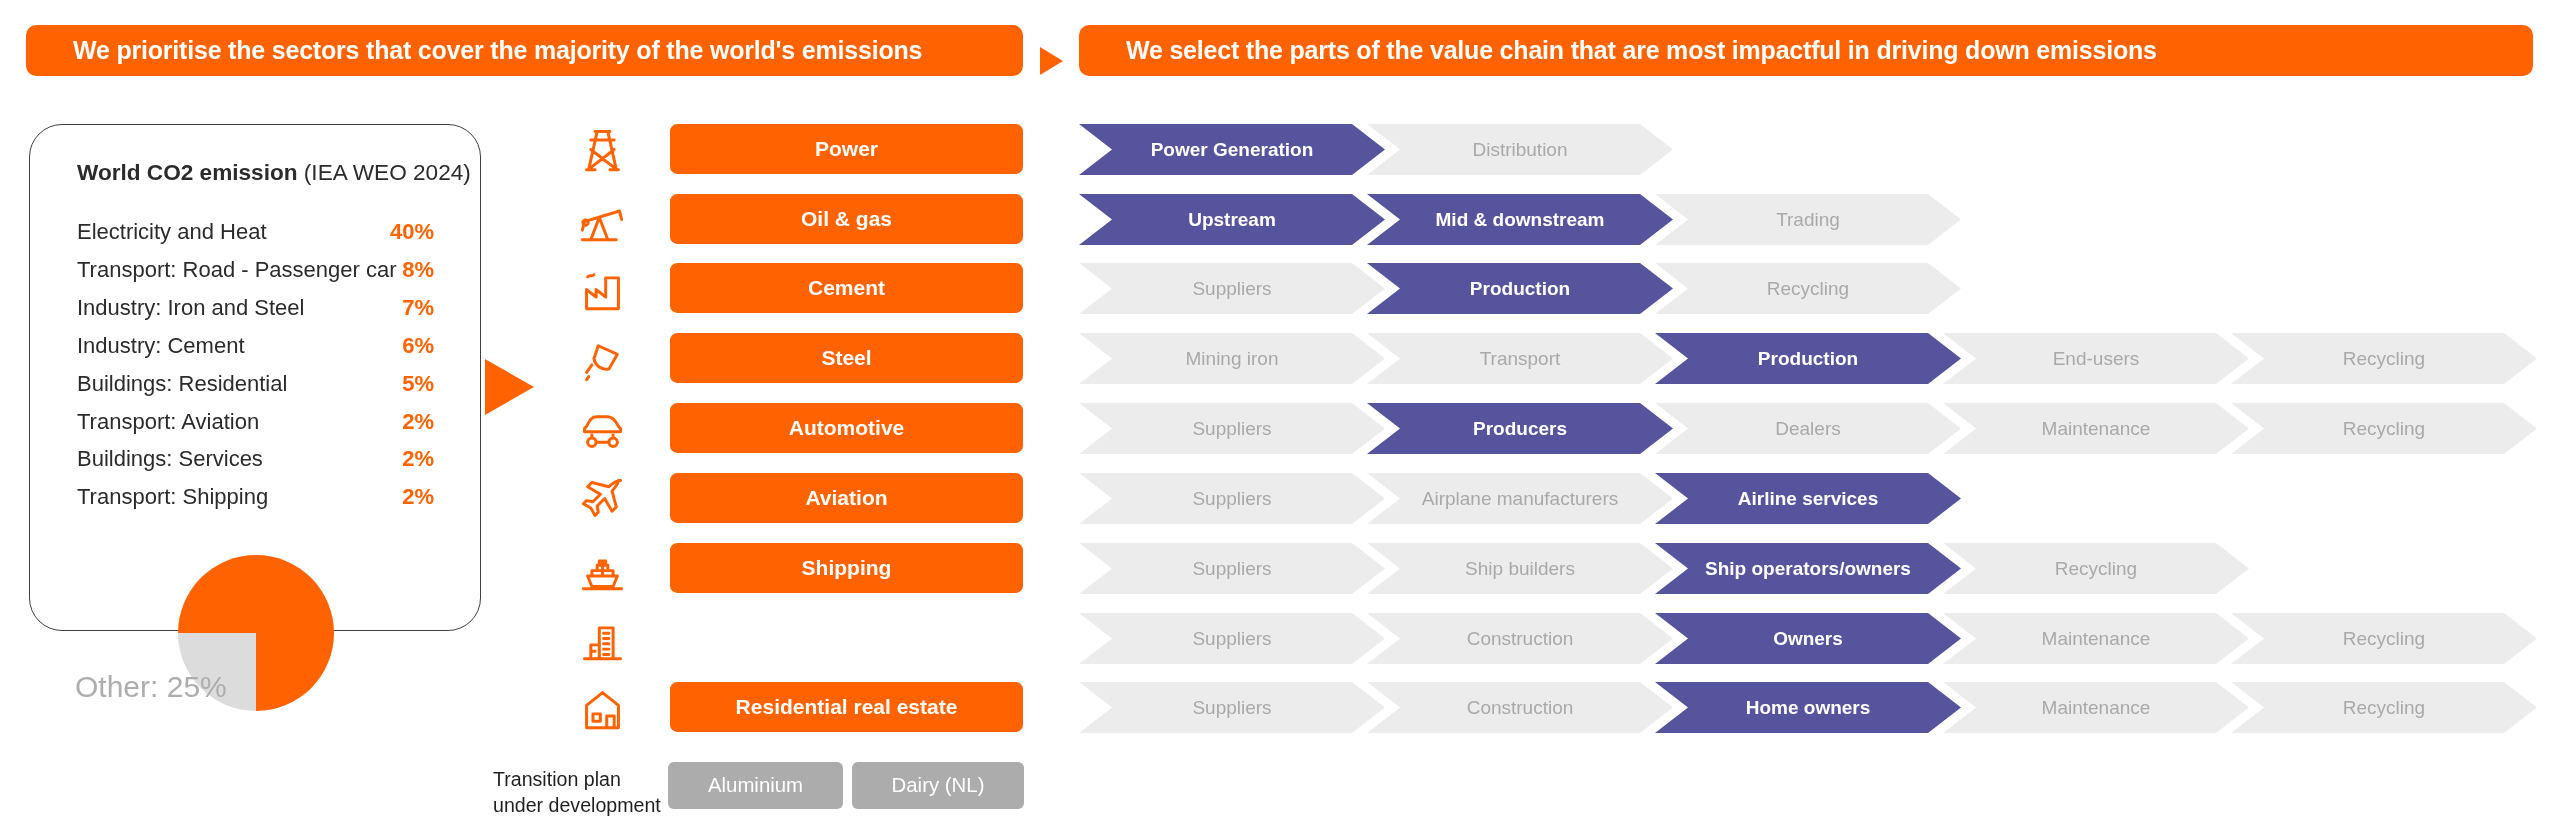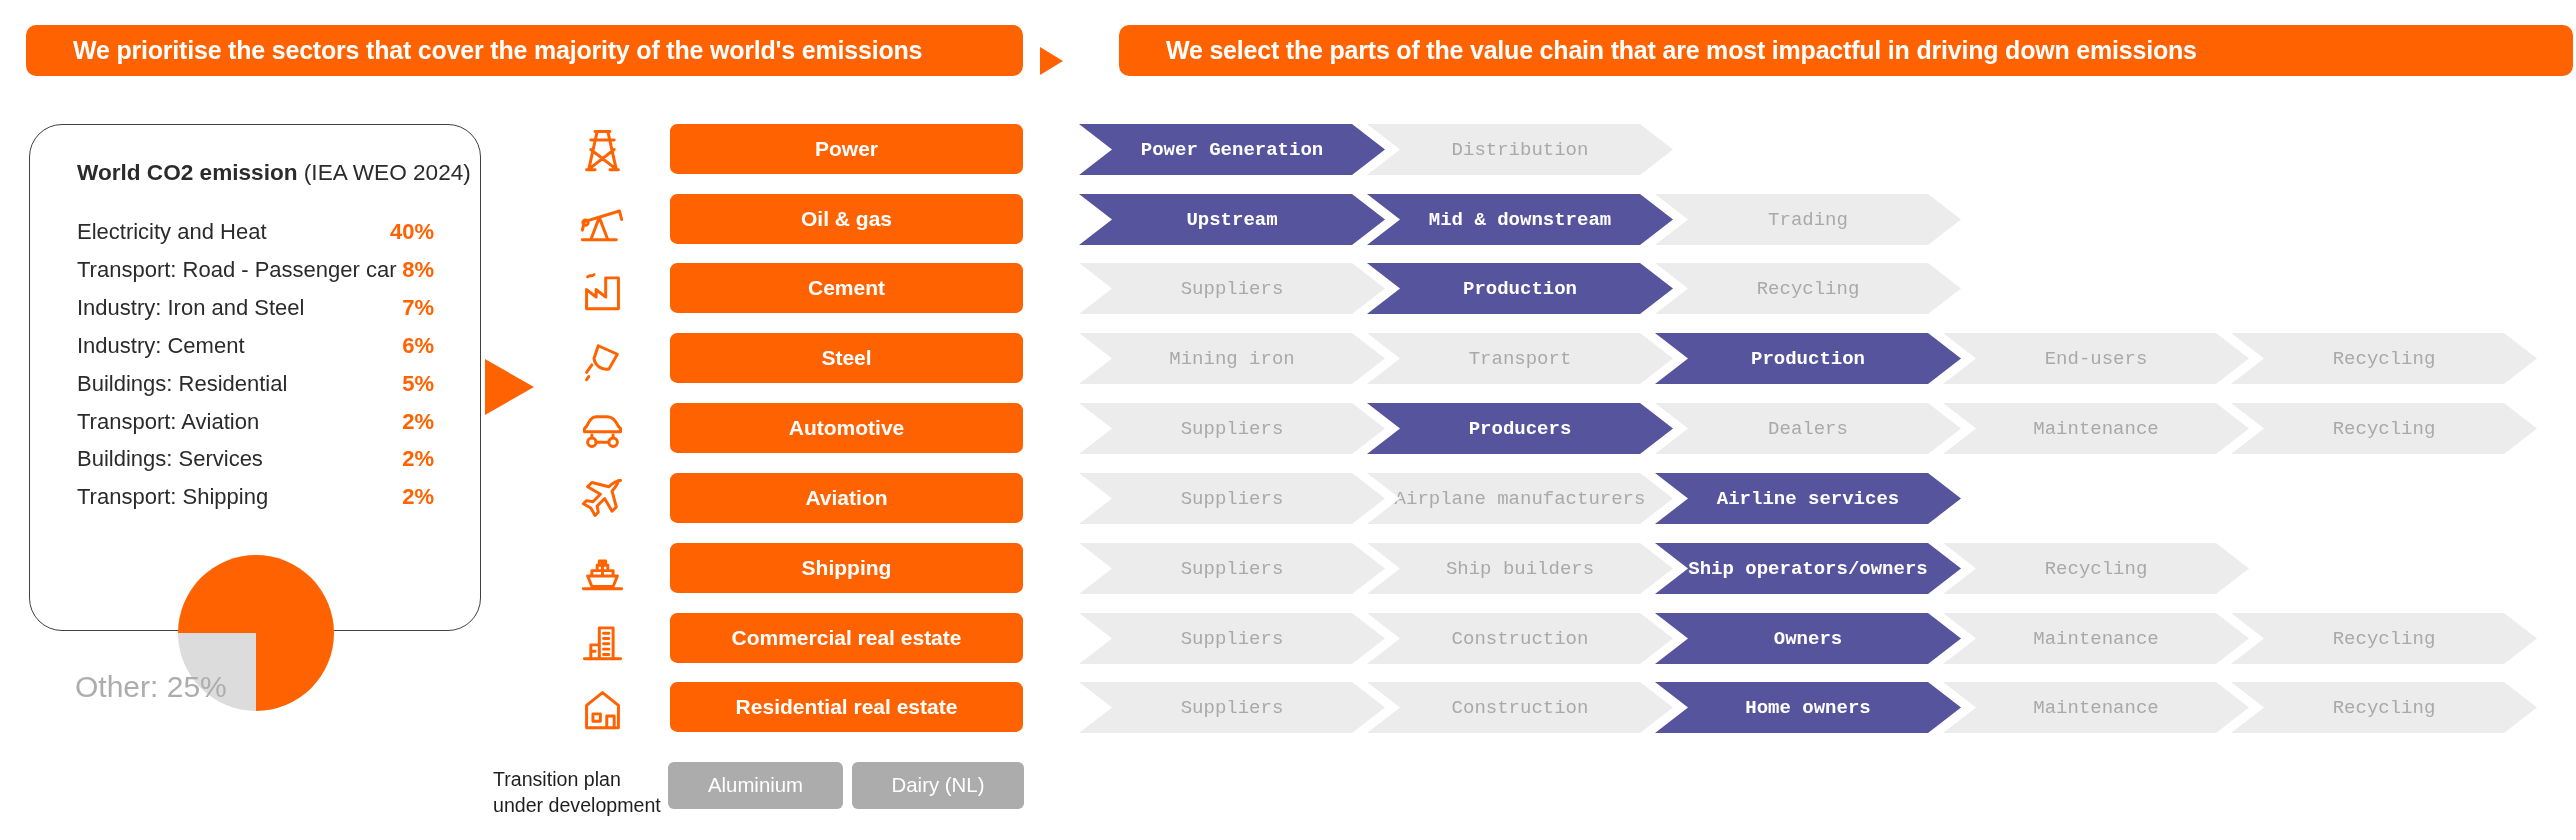--- a/index.html
+++ b/index.html
@@ -4,21 +4,21 @@
 <style>
   html,body{margin:0;padding:0;background:#fff;}
   .canvas{position:relative;width:2576px;height:840px;background:#fff;overflow:hidden;
           font-family:"Liberation Sans",sans-serif;}
 
   
   .banner{position:absolute;top:25px;height:51px;background:var(--orange);border-radius:10.2px;
           color:#fff;font-weight:bold;font-size:25px;letter-spacing:-0.2px;
           display:flex;align-items:center;padding-left:47px;box-sizing:border-box;}
   .banner-left{left:26px;width:997px;}
-  .banner-right{left:1079px;width:1454px;margin-left:40px;}
+  .banner-right{left:1079px;width:1454px;}
   .banner-arrow{position:absolute;left:1040px;top:47px;width:0;height:0;
           border-top:14px solid transparent;border-bottom:14px solid transparent;
           border-left:23px solid var(--orange);}
 
   
   .co2-box{position:absolute;left:29px;top:124px;width:452px;height:507px;box-sizing:border-box;
            border:1.8px solid var(--box-border);border-radius:33px;background:#fff;}
   .co2-title{position:absolute;left:47px;top:35px;font-size:22.6px;color:var(--text);white-space:nowrap;}
   .co2-title b{font-weight:bold;}
   .co2-row{position:absolute;left:47px;right:46px;height:29px;display:flex;
@@ -37,21 +37,21 @@
            border-radius:7.3px;color:#fff;font-weight:bold;font-size:21px;
            display:flex;align-items:center;justify-content:center;}
   .gray-btn{position:absolute;top:762px;height:47px;background:var(--gray-button);
            border-radius:5.8px;color:#fff;font-weight:normal;font-size:20.4px;
            display:flex;align-items:center;justify-content:center;}
   .gray-btn.b0{left:668px;width:175px;}
   .gray-btn.b1{left:852px;width:172px;}
   .transition-note{position:absolute;left:493px;top:767px;font-size:19.6px;line-height:25.5px;color:#1f1f1f;}
 
   
-  .chain-row{position:absolute;left:1079px;height:51px;display:flex;font-family:Liberation Mono, monospace;}
+  .chain-row{position:absolute;left:1079px;height:51px;display:flex;}
   .chev{flex:none;width:306px;height:51px;margin-right:-18px;
         background:var(--chevron-bg);color:var(--chevron-text);font-size:19px;
         display:flex;align-items:center;justify-content:center;
         clip-path:polygon(0 0,273px 0,306px 50%,273px 100%,0 100%,33px 50%);}
   .chev.active{background:var(--purple);color:#fff;font-weight:bold;}
 </style>
 </head>
 <body>
 
 <div class="canvas">
@@ -169,23 +169,20 @@
     </div>
   <div class="sector-btn" style="top:403px">
       <span>Automotive</span>
     </div>
   <div class="sector-btn" style="top:473px">
       <span>Aviation</span>
     </div>
   <div class="sector-btn" style="top:543px">
       <span>Shipping</span>
     </div>
-  <div class="sector-btn" style="top:613px">
-      <span>Commercial real estate</span>
-    </div>
   <div class="sector-btn" style="top:682px">
       <span>Residential real estate</span>
     </div>
 
   <div class="chain-row" style="top:124px">
     <div class="chev active">
         <span>Power Generation</span>
       </div>
     <div class="chev">
         <span>Distribution</span>

